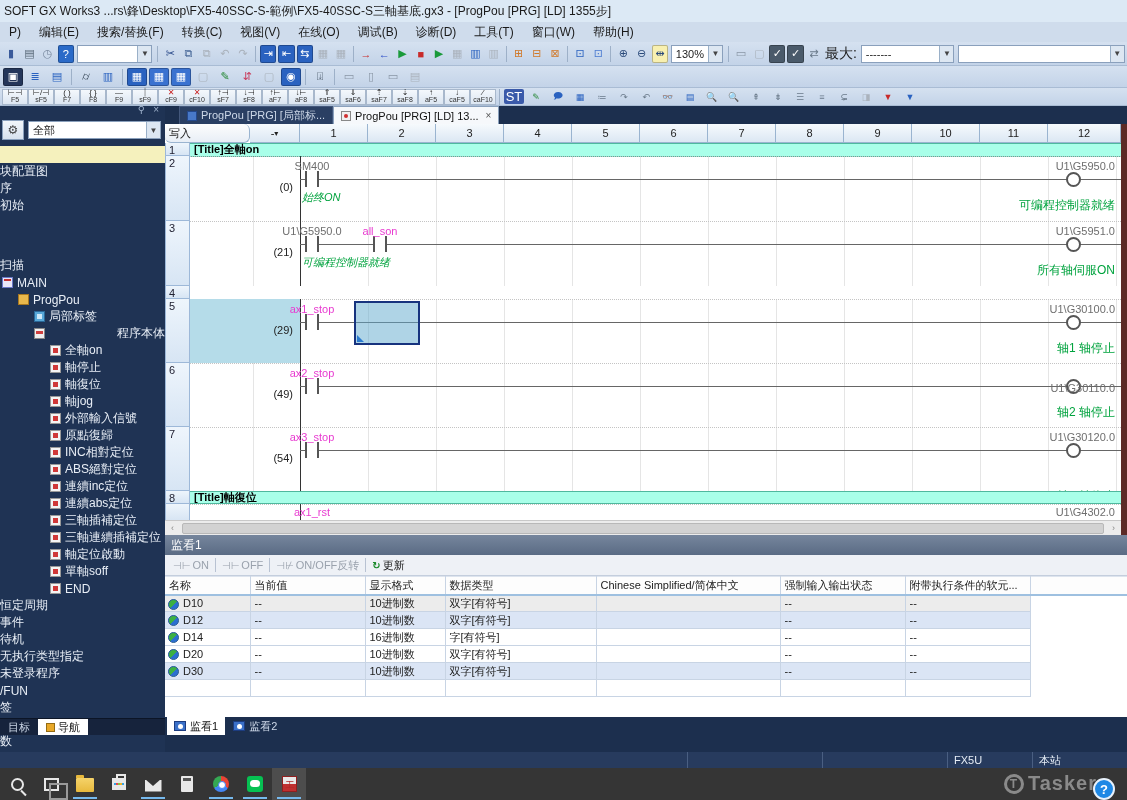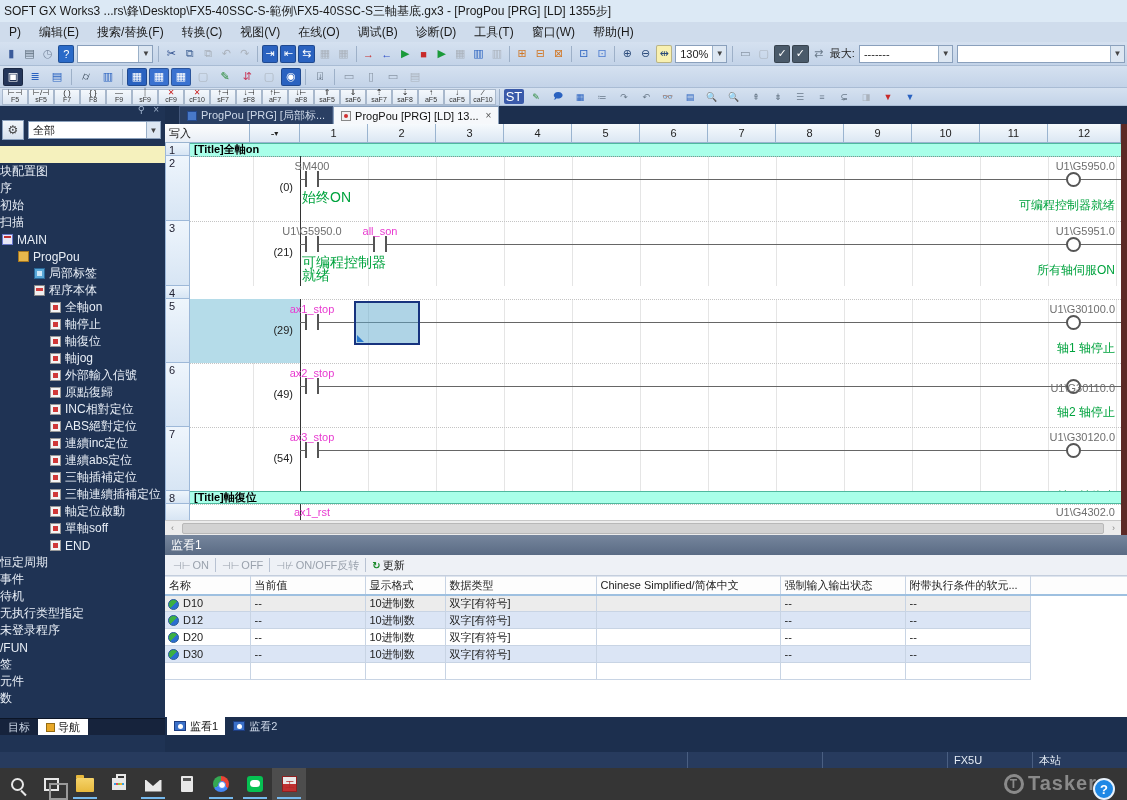--- a/index.html
+++ b/index.html
@@ -14,21 +14,21 @@
   .tbrow { position:absolute; left:0; width:1127px; background:linear-gradient(#d5e1f0,#c3d3e8); display:flex; align-items:center; padding-left:2px; border-bottom:1px solid #a9bcd4; }
   .tb1 { top:42px; height:24px; }
   .tb2 { top:66px; height:22px; }
   .tb3 { top:88px; height:18px; }
   .tbi { width:20px; height:18px; margin:0 1px; border:1px solid transparent; border-radius:2px; display:flex; align-items:center; justify-content:center; font-size:11px; overflow:hidden; position:relative; }
   .tbi .gl { pointer-events:none; }
   .tbsep { width:1px; height:16px; background:#9db0c8; margin:0 3px; }
   .combo { height:18px; background:#fff; border:1px solid #8aa0bc; display:flex; align-items:center; font-size:11px; color:#222; margin:0 2px; position:relative; }
   .combo .cv { flex:1; padding:0 4px; white-space:nowrap; overflow:hidden; }
   .combo .ca { width:14px; height:100%; background:#dde7f2; border-left:1px solid #9ab0c8; display:flex; align-items:center; justify-content:center; font-size:8px; color:#444; }
-  .tblabel { font-size:11px; color:#222; margin:0 2px; white-space:nowrap; }
+  .tblabel { font-size:14px; color:#222; margin:0 2px; white-space:nowrap; }
   .lkey { width:26px; height:16px; margin:0 0px; border:1px solid #a8b8cc; background:linear-gradient(#f4f8fc,#dce6f2); display:flex; flex-direction:column; align-items:center; justify-content:center; line-height:6px; }
   .lkey .s { font-size:8px; color:#222; height:8px; }
   .lkey .k { font-size:7px; color:#333; height:7px; }
 
   
   .sidebar { position:absolute; left:0; top:106px; width:165px; height:646px; background:#1f3354; color:#e8eef6; overflow:hidden; }
   .side-top { height:12px; position:relative; }
   .pinrow { position:absolute; right:6px; top:-2px; color:#9fb2cc; font-size:10px; display:flex; gap:8px; }
   .filterrow { display:flex; align-items:center; height:24px; padding:0 2px; gap:2px; }
   .gearbtn { width:22px; height:20px; background:linear-gradient(#f2f6fa,#d8e2ee); border:1px solid #8aa0bc; display:flex; align-items:center; justify-content:center; color:#444; font-size:12px; }
@@ -62,21 +62,21 @@
   .lh-cell { border-right:1px solid #9ab4d0; border-bottom:1px solid #9ab4d0; background:linear-gradient(#f6fafd,#dbe7f3); color:#222; font-size:11px; display:flex; align-items:center; justify-content:center; }
   .lh-mode { justify-content:flex-start; padding-left:4px; background:linear-gradient(#fdfdfd,#e8eef6); }
   .gutter-cell { position:absolute; left:0; width:25px; background:linear-gradient(#eef5fc,#d7e5f4); border:1px solid #9db8d8; border-top:none; color:#223; font-size:11px; padding:1px 0 0 3px; }
   .rung { position:absolute; left:25px; width:931px; border-top:1px dotted #c4c4c4; }
   .rung.logic { background-image:repeating-linear-gradient(to right, rgba(0,0,0,0.10) 0 1px, transparent 1px 68px); background-position:110px 0; }
   .titleband { position:absolute; left:25px; width:931px; background:#a9ffe9; border-top:1px solid #4fb89e; border-bottom:1px solid #4fb89e; color:#000; font-weight:bold; font-size:11px; padding:0 0 0 4px; line-height:11px; }
   .rail { position:absolute; width:1px; background:#333; }
   .wire { position:absolute; height:1px; background:#666; }
   .contact { position:absolute; width:14px; height:16px; border-left:2px solid #555; border-right:2px solid #555; background:#fff; }
   .clabel { position:absolute; width:130px; text-align:center; font-size:11px; }
-  .ccomment { position:absolute; font-size:14px; color:#00a33e; line-height:13px; }
+  .ccomment { position:absolute; font-size:11px; color:#00a33e; line-height:13px;font-style:italic; }
   .coil { position:absolute; width:15px; height:15px; border:2px solid #555; border-radius:50%; background:#fff; }
   .coil-label { position:absolute; right:6px; text-align:right; font-size:11px; color:#6e6e6e; }
   .coil-comment { position:absolute; right:6px; text-align:right; font-size:12px; color:#00a33e; }
   .selcell { position:absolute; background:rgba(96,170,205,0.50); border:2px solid #17337e; }
   .selcell::after { content:""; position:absolute; left:1px; bottom:1px; border-left:7px solid #2a7ad0; border-top:7px solid transparent; }
   .stephl { position:absolute; background:#b5dce9; }
   .lstep { position:absolute; font-size:11px; color:#222; text-align:right; width:60px; }
   .hscroll { position:absolute; left:0; bottom:0; width:956px; height:15px; background:#ececec; border-top:1px solid #c8c8c8; display:flex; align-items:center; }
   .hs-arrow { width:15px; height:15px; color:#888; font-size:9px; display:flex; align-items:center; justify-content:center; }
   .hs-thumb { height:11px; flex:1; margin:0 2px; background:#d2d2d2; border:1px solid #b8b8b8; border-radius:2px; }
@@ -488,36 +488,36 @@
       </div>
       <div class="trow" style="padding-left: 0px;">
         <span>块配置图</span>
       </div>
       <div class="trow" style="padding-left: 0px;">
         <span>序</span>
       </div>
       <div class="trow" style="padding-left: 0px;">
         <span>初始</span>
       </div>
-      <div class="trow" style="padding-left: 0px;">
+      <div class="trow" style="padding-left: 0px; margin-top: 43px;">
         <span>扫描</span>
       </div>
       <div class="trow" style="padding-left: 2px;">
         <span class="tico ic-doc"></span>
         <span>MAIN</span>
       </div>
       <div class="trow" style="padding-left: 18px;">
         <span class="tico ic-folder"></span>
         <span>ProgPou</span>
       </div>
       <div class="trow" style="padding-left: 34px;">
         <span class="tico ic-tag"></span>
         <span>局部标签</span>
       </div>
-      <div class="trow" style="padding-left: 34px;">
+      <div class="trow" style="padding-left: 34px; justify-content: space-between;">
         <span class="tico ic-body"></span>
         <span>程序本体</span>
       </div>
       <div class="trow" style="padding-left: 50px;">
         <span class="tico ic-leaf"></span>
         <span>全軸on</span>
       </div>
       <div class="trow" style="padding-left: 50px;">
         <span class="tico ic-leaf"></span>
         <span>軸停止</span>
@@ -621,21 +621,21 @@
     </div>
     <div class="dtab active">
       <span class="ticon ti-red"></span>
       <span>ProgPou [PRG] [LD] 13...</span>
       <span class="x">×</span>
     </div>
   </div>
 
 <div class="ladder" id="ladder">
     <div class="lheader">
-      <div class="lh-cell lh-mode" style="width: 85px;">
+      <div class="lh-cell lh-mode" style="width: 85px; border-radius: 6px;">
         <span>写入</span>
       </div>
       <div class="lh-cell" style="width: 50px;">-<span style="font-size: 8px;"> ▾</span></div>
       <div class="lh-cell" style="width: 68px;">1</div>
       <div class="lh-cell" style="width: 68px;">2</div>
       <div class="lh-cell" style="width: 68px;">3</div>
       <div class="lh-cell" style="width: 68px;">4</div>
       <div class="lh-cell" style="width: 68px;">5</div>
       <div class="lh-cell" style="width: 68px;">6</div>
       <div class="lh-cell" style="width: 68px;">7</div>
@@ -780,20 +780,30 @@
           <td class="namecell"><span class="devico"></span><span>D12</span></td>
           <td>--</td>
           <td>10进制数</td>
           <td>双字[有符号]</td>
           <td></td>
           <td>--</td>
           <td>--</td>
           <td style="border-right: none; background: rgb(255, 255, 255); border-bottom: none;"></td>
         </tr>
         <tr style="background: rgb(255, 255, 255);">
+          <td class="namecell"><span class="devico"></span><span>D14</span></td>
+          <td>--</td>
+          <td>16进制数</td>
+          <td>字[有符号]</td>
+          <td></td>
+          <td>--</td>
+          <td>--</td>
+          <td style="border-right: none; background: rgb(255, 255, 255); border-bottom: none;"></td>
+        </tr>
+        <tr style="background: rgb(255, 255, 255);">
           <td class="namecell"><span class="devico"></span><span>D20</span></td>
           <td>--</td>
           <td>10进制数</td>
           <td>双字[有符号]</td>
           <td></td>
           <td>--</td>
           <td>--</td>
           <td style="border-right: none; background: rgb(255, 255, 255); border-bottom: none;"></td>
         </tr>
         <tr style="background: rgb(219, 229, 245);">

